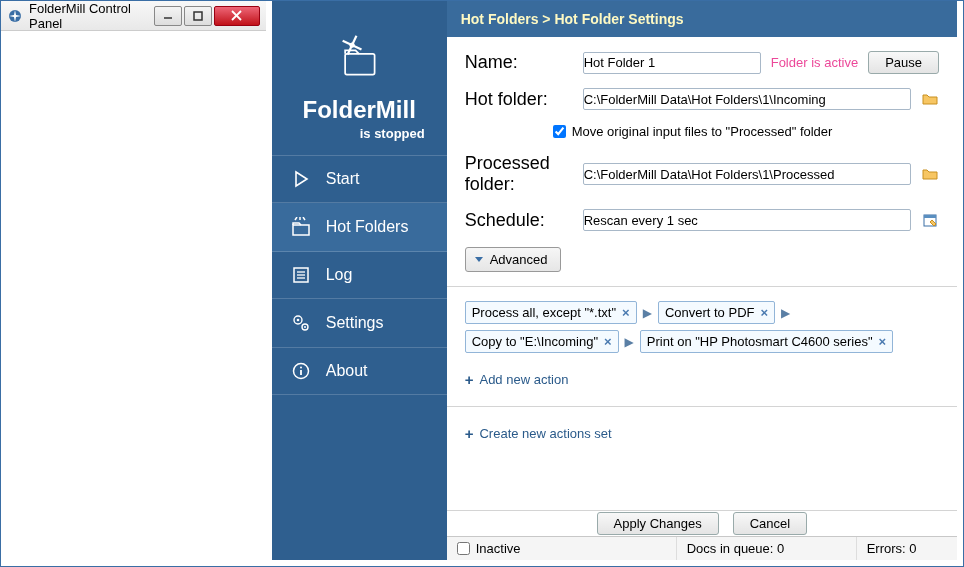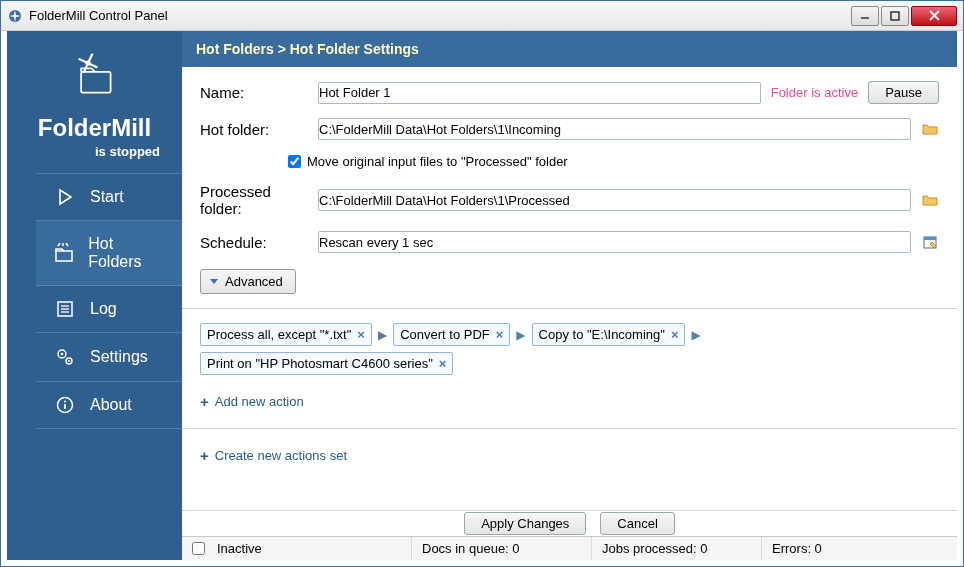--- a/index.html
+++ b/index.html
@@ -1,55 +1,55 @@
 <!DOCTYPE html>
 <html><head>
 <meta charset="utf-8">
 <style>
 * { box-sizing: border-box; margin: 0; padding: 0; }
 body { font-family: "Segoe UI", Tahoma, sans-serif; font-size: 13px; background: #fff; }
-.window { width: 964px; height: 567px; border: 1px solid #3a6ea5; background: #fff; display: flex; flex-direction: column; box-shadow: 0 2px 8px rgba(0,0,0,.3); position: relative; }
+.window { width: 964px; height: 567px; border: 1px solid #3a6ea5; background: #fff; display: flex; flex-direction: row; box-shadow: 0 2px 8px rgba(0,0,0,.3); position: relative; }
 .titlebar { height: 30px; background: linear-gradient(#f8f8f8,#e8e8e8); border-bottom: 1px solid #ccc; display: flex; align-items: center; padding: 0 6px; }
 .titlebar .appicon { width: 16px; height: 16px; margin-right: 6px; }
 .titlebar .title { flex: 1; font-size: 13px; }
 .winbtns { display: flex; gap: 2px; }
 .winbtn { width: 28px; height: 20px; border: 1px solid #888; background: linear-gradient(#f4f4f4,#ddd); border-radius: 2px; display: flex; align-items: center; justify-content: center; font-size: 11px; cursor: pointer; }
 .winbtn.close { background: linear-gradient(#e67,#c01118); color: #fff; border-color: #901; width: 46px; }
 .body { flex: 1; display: flex; border: 6px solid #fff; border-top: none; }
-.sidebar { width: 175px; background: #2f5f8f; color: #fff; display: flex; flex-direction: column; padding-top: 14px; }
+.sidebar { width: 175px; background: #2f5f8f; color: #fff; display: flex; flex-direction: column; padding-top: 26px; }
 .logo { text-align: center; padding: 6px 0 4px; }
 .logo svg { width: 52px; height: 52px; }
 .brand { text-align: center; font-size: 24px; font-weight: 600; margin-top: 4px; }
 .status { text-align: right; font-size: 13px; font-weight: 600; padding: 2px 22px 14px 0; }
 .nav { display: flex; flex-direction: column; }
-.nav-item { display: flex; align-items: center; gap: 14px; padding: 14px 18px; cursor: pointer; border-bottom: 1px solid rgba(255,255,255,.18); font-size: 16px; margin-left: 29px; }
+.nav-item { display: flex; align-items: center; gap: 14px; padding: 14px 18px; cursor: pointer; border-bottom: 1px solid rgba(255,255,255,.18); font-size: 16px; }
 .nav-item:first-child { border-top: 1px solid rgba(255,255,255,.18); }
 .nav-item.active { background: #396b9c; }
 .nav-item .icn { width: 22px; display: flex; justify-content: center; }
 .main { flex: 1; display: flex; flex-direction: column; background: #fff; }
 .header { background: #396b9c; color: #fef9c3; font-size: 14px; font-weight: 700; padding: 10px 14px; }
 .content { flex: 1; padding: 14px 18px 8px 18px; display: flex; flex-direction: column; gap: 14px; overflow: auto; }
 .row { display: flex; align-items: center; gap: 10px; }
-.lbl { width: 108px; font-size: 15px; }
+.lbl { width: 108px; font-size: 18px; }
 .input { flex: 1; border: 1px solid #a8b8c8; border-radius: 2px; padding: 3px 0; font-size: 13px; background: #fff; height: 22px; }
 .folder-status { color: #ec4899; font-size: 13px; white-space: nowrap; }
 .btn { background: linear-gradient(#f8f8f8,#e4e4e4); border: 1px solid #9aa; border-radius: 3px; padding: 3px 16px; font-size: 13px; cursor: pointer; }
 .browse { width: 18px; height: 18px; cursor: pointer; display: inline-flex; align-items: center; justify-content: center; }
 .checkbox-row { margin-left: 88px; display: flex; align-items: center; gap: 6px; }
 .advanced-btn { margin-top: 2px; background: linear-gradient(#f6f6f6,#e6e6e6); border: 1px solid #999; border-radius: 3px; padding: 4px 12px 4px 8px; font-size: 13px; cursor: pointer; display: inline-flex; align-items: center; gap: 6px; width: fit-content; }
 .divider { border-top: 1px solid #d4d4d4; margin: 0 -18px; }
 .action-chain { display: flex; align-items: center; gap: 6px; flex-wrap: wrap; }
 .chip { border: 1px solid #92b5d8; background: #f4faff; border-radius: 2px; padding: 3px 6px; font-size: 13px; display: inline-flex; align-items: center; gap: 6px; cursor: pointer; }
 .chip .x { color: #4a7ab0; font-weight: 600; cursor: pointer; font-size: 13px; }
 .arrow { color: #5a7fa5; font-size: 12px; }
 .link-row { display: flex; align-items: center; gap: 6px; color: #2a5a8a; font-size: 13px; cursor: pointer; padding: 4px 0; }
 .link-row .plus { color: #2a5a8a; font-weight: 600; font-size: 15px; }
 .footer-btns { display: flex; justify-content: center; gap: 14px; padding: 1px 0; border-top: 1px solid #d4d4d4; }
 .statusbar { display: flex; border-top: 1px solid #c8c8c8; background: #f5f5f5; font-size: 13px; }
-.statusbar .cell { padding: 4px 10px; border-right: 1px solid #ddd; display: flex; align-items: center; gap: 12px; }
+.statusbar .cell { padding: 4px 10px; border-right: 1px solid #ddd; display: flex; align-items: center; gap: 6px; }
 .statusbar .cell:last-child { border-right: none; }
 .statusbar .c1 { width: 230px; }
 .statusbar .c2 { width: 180px; }
 .statusbar .c3 { width: 170px; }
 .statusbar .c4 { flex: 1; }
 input[type=checkbox] { width: 13px; height: 13px; }
 </style>
 </head>
 <body>
 
@@ -251,18 +251,17 @@
         <button class="btn">Apply Changes</button>
         <button class="btn">Cancel</button>
       </div>
 
       <div class="statusbar">
         <div class="cell c1">
           <input type="checkbox" style="">
           <span>Inactive</span>
         </div>
         <div class="cell c2">Docs in queue: 0</div>
-        <div class="cell c3">Jobs processed: 0</div>
         <div class="cell c4">Errors: 0</div>
       </div>
     </div>
   </div>
 </div>
 
 </body></html>

